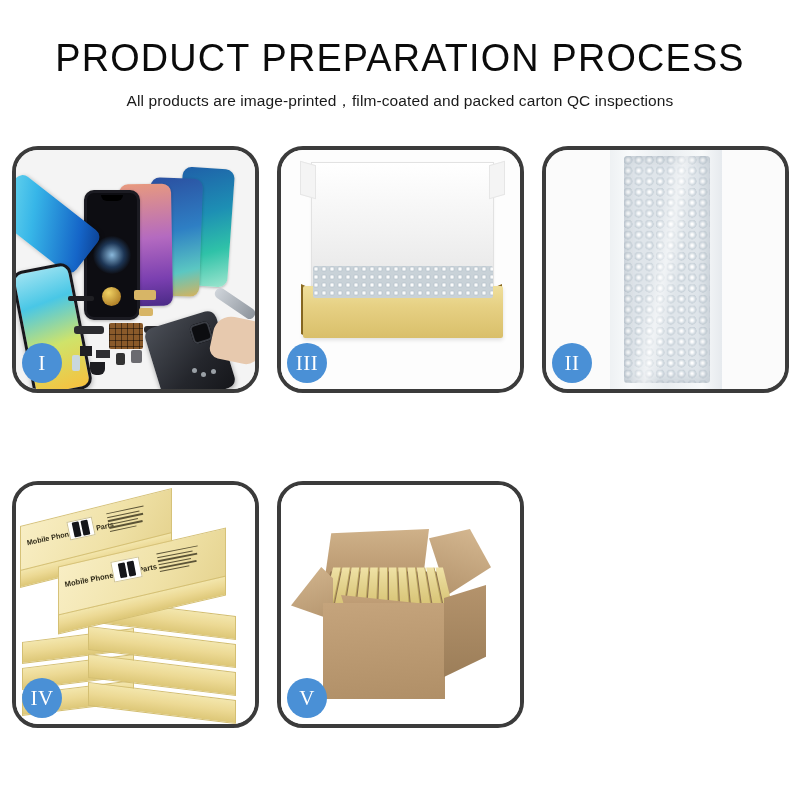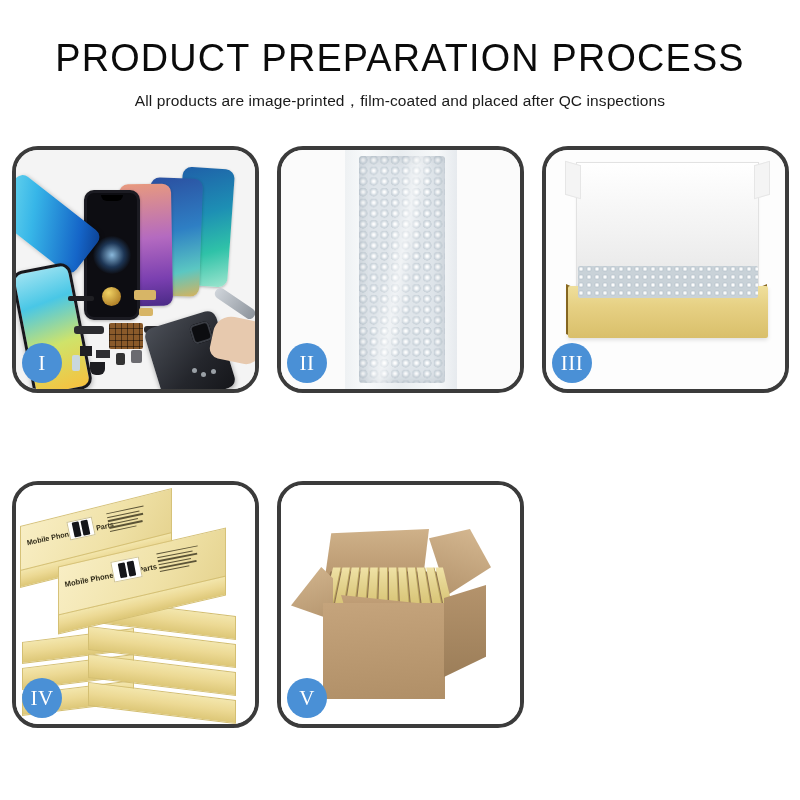--- a/index.html
+++ b/index.html
@@ -354,21 +354,21 @@
 
   .sr { position:absolute; width:1px; height:1px; overflow:hidden; clip:rect(0 0 0 0); }
 </style>
 </head>
 <body>
 
 <div class="page">
 
   <div class="header">
     <div class="page-title">PRODUCT PREPARATION PROCESS</div>
-    <div class="page-subtitle">All products are image-printed，film-coated and placed after QC inspections</div>
+    <div class="page-subtitle">All products are image-printed，film-coated and packed carton QC inspections</div>
   </div>
 
   <div class="grid">
 
     <div class="panel">
       <div class="panel-stage">
         <div class="p1-bg"></div>
         <div class="ph ph-1"></div>
         <div class="ph ph-2"></div>
         <div class="ph ph-3"></div>
@@ -396,42 +396,42 @@
             <i style="left:9px;top:4px"></i>
             <i style="left:19px;top:1px"></i>
         </div>
       </div>
       <div class="badge">I</div>
       <span class="sr">Mobile phone screens, displays and spare parts assortment</span>
     </div>
 
     <div class="panel">
       <div class="panel-stage">
-        <div class="p2-bg"></div>
-        <div class="wrap-sleeve">
-          <div class="bubbles"></div>
-          <div class="bub-sheen"></div>
-        </div>
-      </div>
-      <div class="badge">II</div>
-      <span class="sr">Product wrapped in bubble wrap sleeve</span>
-    </div>
-
-    <div class="panel">
-      <div class="panel-stage">
         <div class="p3-bg"></div>
         <div class="mail-lid"></div>
         <div class="mail-end-l"></div>
         <div class="mail-end-r"></div>
         <div class="mail-tray">
           <div class="mail-fill"></div>
         </div>
       </div>
       <div class="badge">III</div>
       <span class="sr">Bubble-wrapped item placed in kraft mailer box</span>
+    </div>
+
+    <div class="panel">
+      <div class="panel-stage">
+        <div class="p2-bg"></div>
+        <div class="wrap-sleeve">
+          <div class="bubbles"></div>
+          <div class="bub-sheen"></div>
+        </div>
+      </div>
+      <div class="badge">II</div>
+      <span class="sr">Product wrapped in bubble wrap sleeve</span>
     </div>
 
     <div class="panel">
       <div class="panel-stage">
         <div class="p4-bg"></div>
 
         <div class="ybox" style="left:6px;  top:150px; width:112px; height:22px; transform:skewY(-7deg);"></div>
         <div class="ybox" style="left:6px;  top:176px; width:112px; height:22px; transform:skewY(-7deg);"></div>
         <div class="ybox" style="left:6px;  top:202px; width:112px; height:22px; transform:skewY(-7deg);"></div>
 

